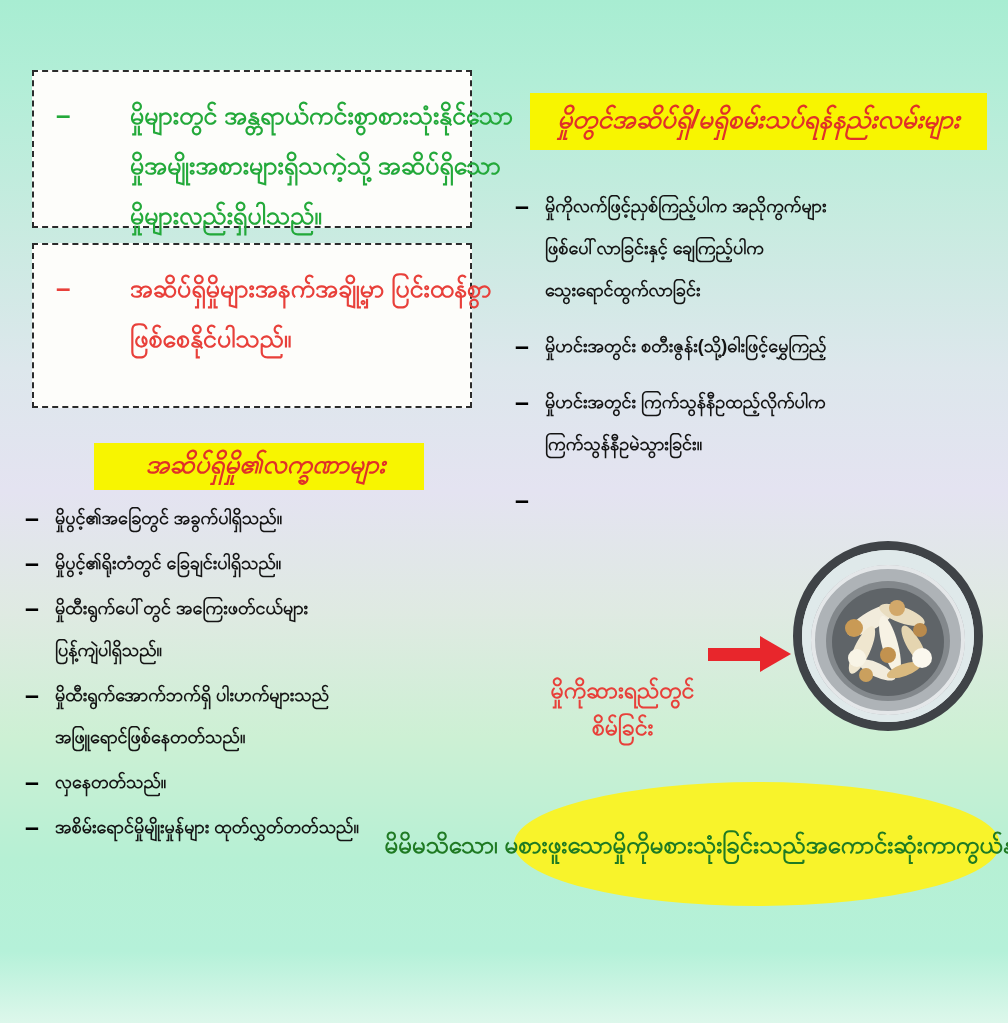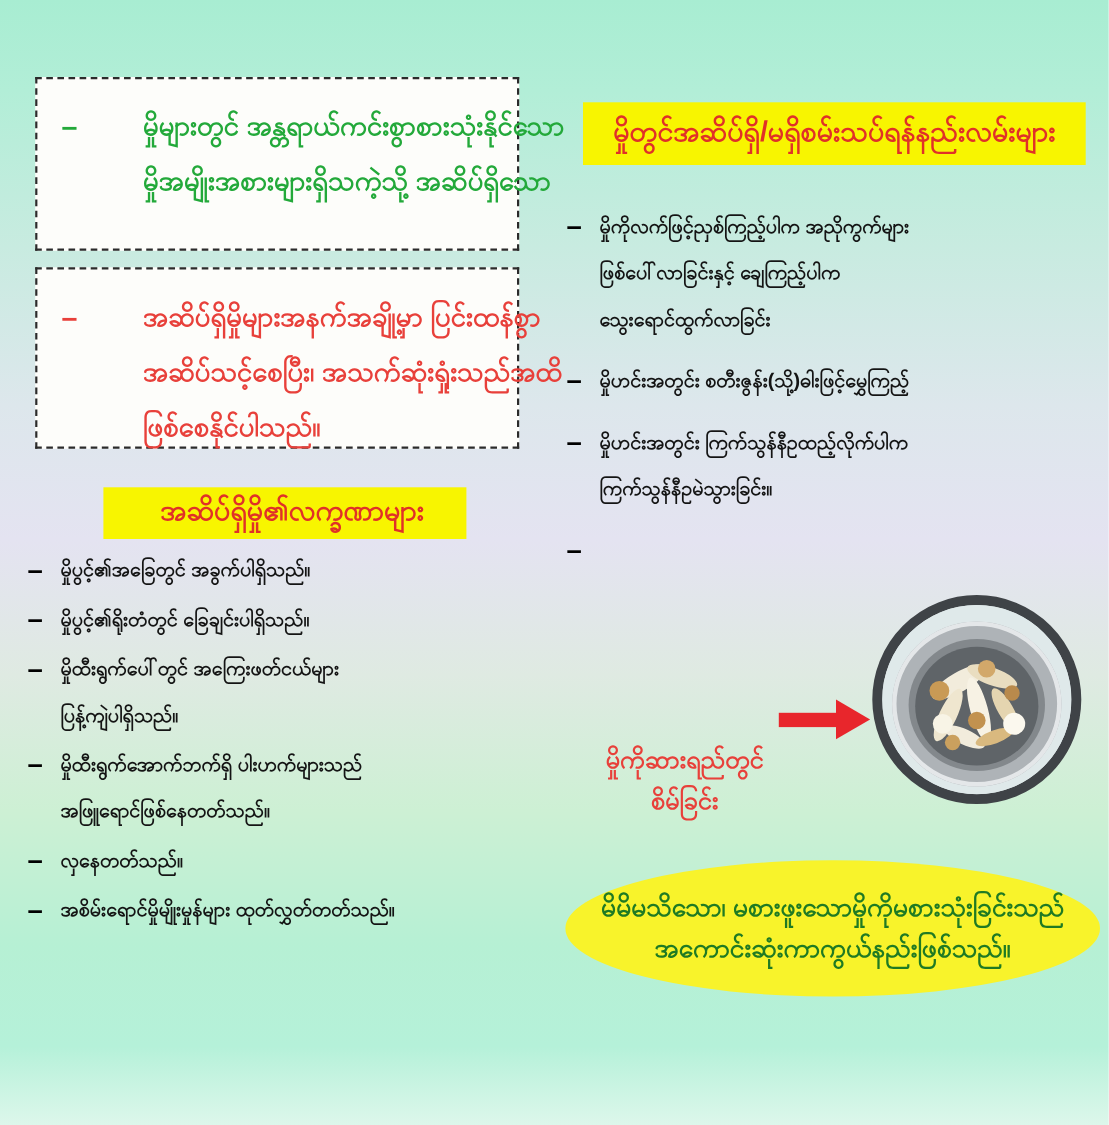--- a/index.html
+++ b/index.html
@@ -33,20 +33,21 @@
   .green-text{color:#23a93a;}
   .red-text{color:#e8403a;}
   .section-heading{
     position:absolute;
     background:#f8f500;
     color:#e03128;
     font-size:26px;font-weight:700;
     display:flex;align-items:center;justify-content:center;
     white-space:nowrap;
     box-sizing:border-box;
+    font-style:italic;
   }
   .bullet-list{position:absolute;}
   .bullet{display:flex;margin-bottom:3px;}
   .bullet .dash-col{flex:0 0 30px;line-height:42px;font-size:25px;}
   .bullet .lines div{
     font-size:18px;font-weight:700;color:#141414;
     line-height:42px;white-space:nowrap;
   }
   .right-list .bullet{margin-bottom:14px;}
   .photo-caption{
@@ -67,48 +68,48 @@
   }
   .photo-circle{
     position:absolute;left:793px;top:541px;
     width:172px;height:172px;
     border:9px solid #3f4347;border-radius:50%;
     overflow:hidden;background:#dfe9ea;
   }
   .conclusion-ellipse{
     position:absolute;left:514px;top:782px;width:486px;height:124px;
     background:#f8f32b;border-radius:50%;
-    display:flex;flex-direction:column;align-items:center;justify-content:center;
+    display:flex;flex-direction:row;align-items:center;justify-content:center;
     text-align:center;
   }
   .conclusion-ellipse div{
     color:#1f7a23;font-size:24px;font-weight:700;line-height:37px;white-space:nowrap;
   }
 </style>
 </head>
 <body>
 
 <div class="page">
 
   <div class="dashed-box" style="left:32px;top:70px;width:440px;height:158px;">
     <div class="box-row">
       <span class="dash-col green-text">–</span>
       <div class="box-lines green-text">
         <div>မှိုများတွင် အန္တရာယ်ကင်းစွာစားသုံးနိုင်သော</div>
         <div>မှိုအမျိုးအစားများရှိသကဲ့သို့ အဆိပ်ရှိသော</div>
+        <div>မှိုများလည်းရှိပါသည်။</div>
       </div>
     </div>
   </div>
 
   <div class="dashed-box" style="left:32px;top:243px;width:440px;height:165px;">
     <div class="box-row">
       <span class="dash-col red-text">–</span>
       <div class="box-lines red-text">
         <div>အဆိပ်ရှိမှိုများအနက်အချို့မှာ ပြင်းထန်စွာ</div>
-        <div>အဆိပ်သင့်စေပြီး၊ အသက်ဆုံးရှုံးသည်အထိ</div>
         <div>ဖြစ်စေနိုင်ပါသည်။</div>
       </div>
     </div>
   </div>
 
   <div class="section-heading" style="left:94px;top:443px;width:330px;height:47px;padding-left:13px;">အဆိပ်ရှိမှို၏လက္ခဏာများ</div>
 
   <div class="bullet-list" style="left:25px;top:497px;width:478px;">
     <div class="bullet">
       <span class="dash-col">–</span>

